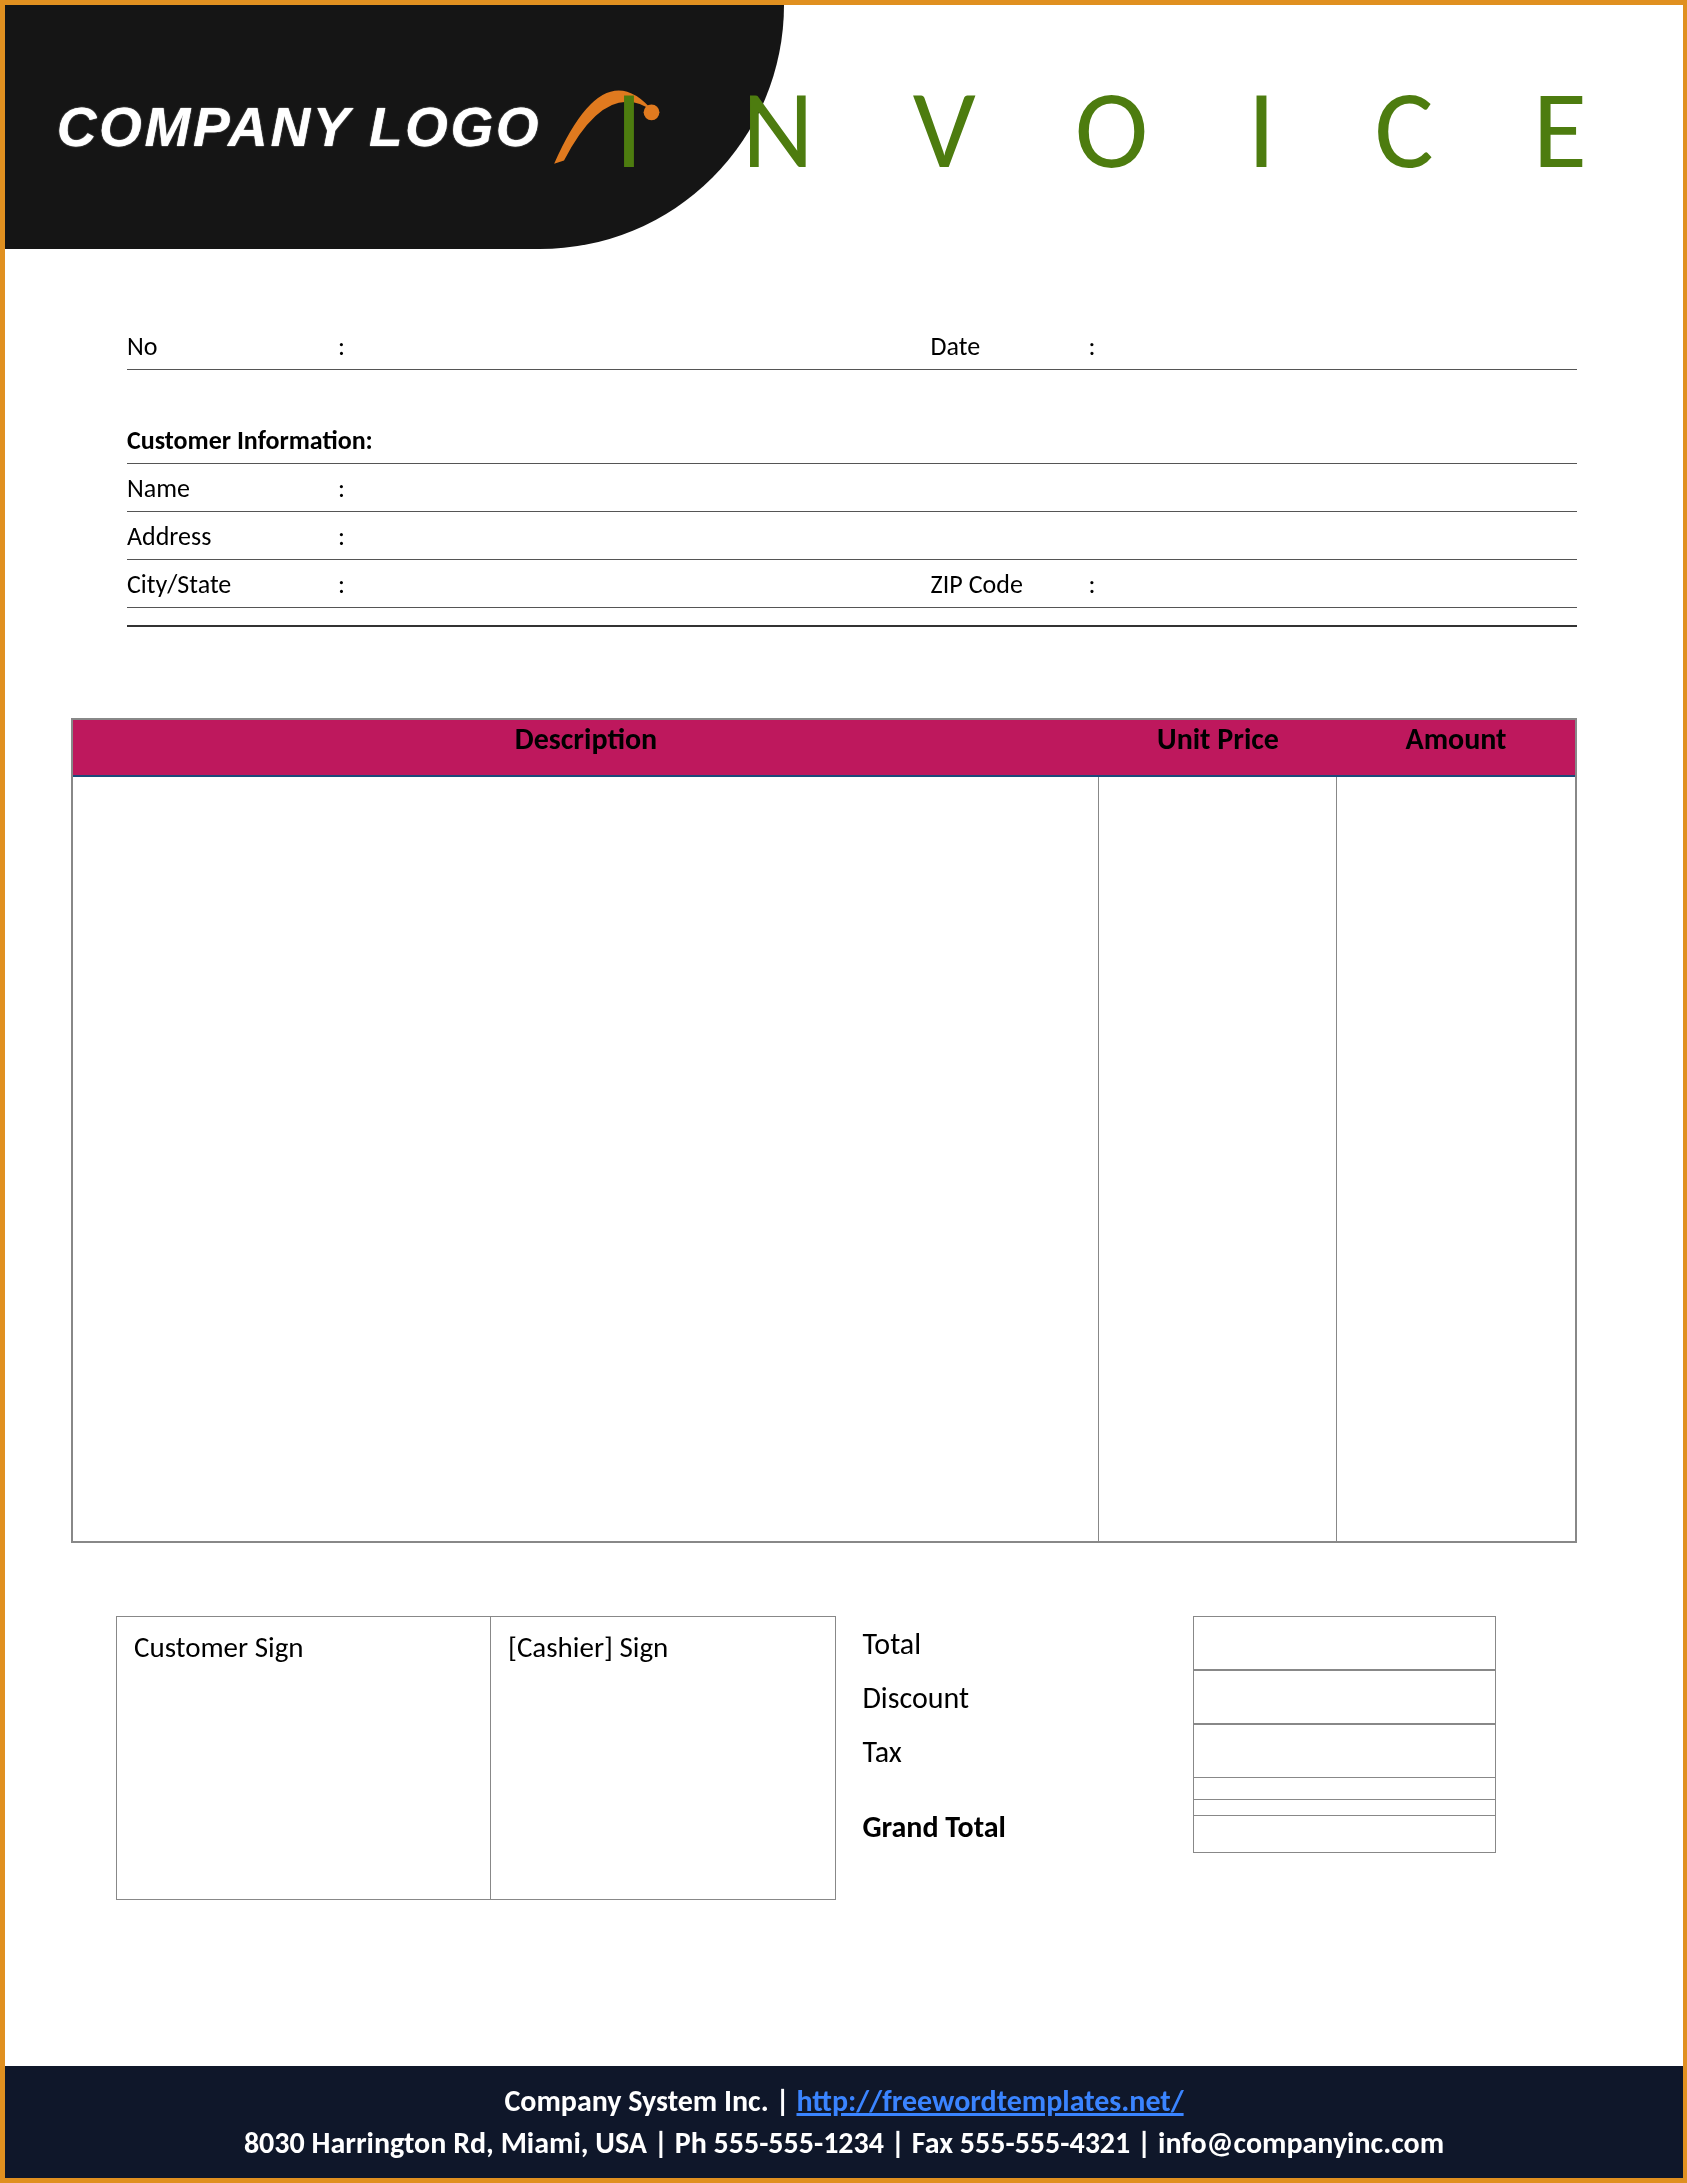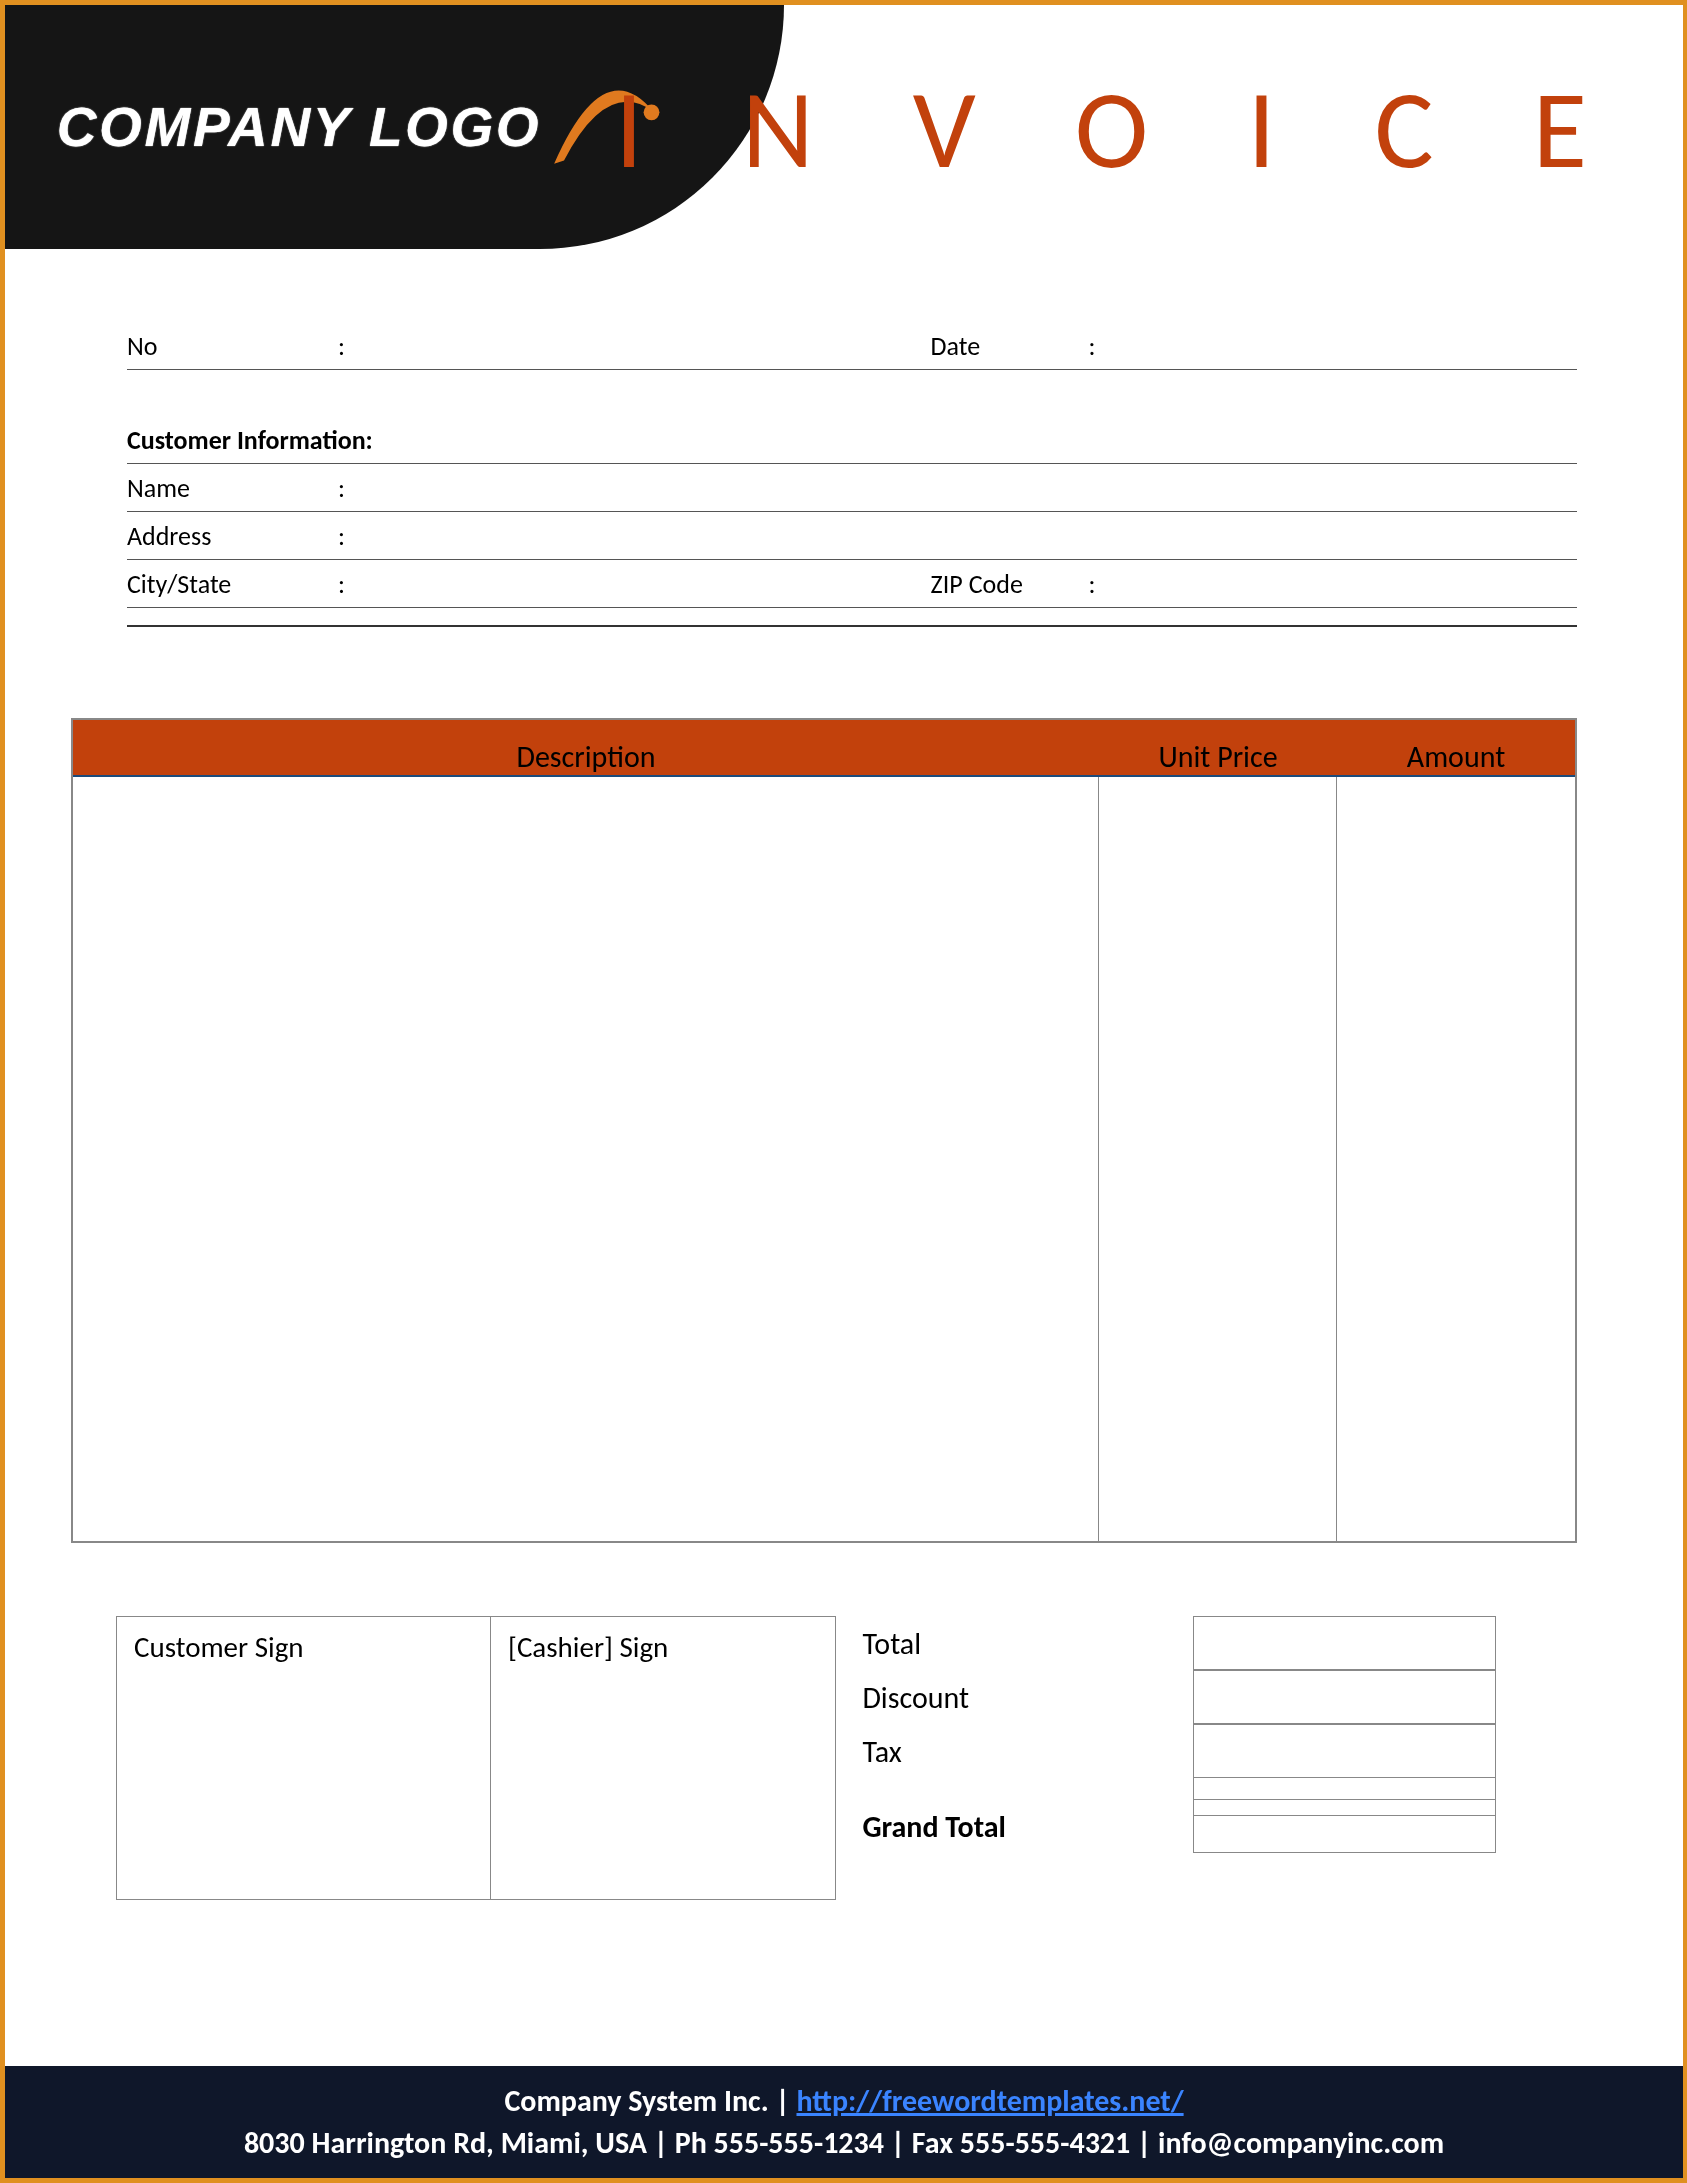--- a/index.html
+++ b/index.html
@@ -26,21 +26,21 @@
     font-family: Arial, sans-serif;
     color: #fff; font-weight: 900; font-style: italic;
     font-size: 55px; letter-spacing: 2.6px;
     text-shadow: 0 0 1.3px #fff;
   }
   .logo-swoosh svg { display: block; }
   .invoice-title {
     position: absolute; right: 59px; top: 56px;
     font-family: Calibri, Arial, sans-serif;
     font-size: 111px; font-weight: 400;
-    letter-spacing: 37px; color: #c2410c;
+    letter-spacing: 37px; color: #4d7c0f;
   }
   
   .info {
     position: absolute; left: 122px; right: 106px; top: 317px;
     font-size: 26px; color:#000;
   }
   .row { display: flex; align-items: center; height: 48px; border-bottom: 1.3px solid #555; }
   .row .lbl { width: 211px; }
   .row .colon { width: 26.4px; }
   .row .lbl2 { width: 158px; }
@@ -48,23 +48,23 @@
   .section-title { font-weight: 700; }
   .thick-line { border-bottom: 2.6px solid #333; height: 0; margin-top: 17px; }
   
   .items {
     position: absolute; left: 66px; right: 106px; top: 713px;
     border: 2px solid #888;
     height: 825px;
     display: flex; flex-direction: column;
   }
   .items-head {
-    height: 57px; background: #c2410c; border-bottom: 2.6px solid #1b4a7a;
-    display: flex; align-items: flex-end;
-    font-size: 30px; font-weight: 400; color: #000;
+    height: 57px; background: #be185d; border-bottom: 2.6px solid #1b4a7a;
+    display: flex; align-items: flex-start;
+    font-size: 30px; font-weight: 700; color: #000;
   }
   .col-desc { flex: 1; text-align: center; }
   .col-price { width: 238px; text-align: center; }
   .col-amount { width: 238px; text-align: center; }
   .items-body { flex: 1; display: flex; }
   .body-desc { flex: 1; border-right: 1.3px solid #888; }
   .body-price { width: 238px; border-right: 1.3px solid #888; }
   .body-amount { width: 238px; }
   
   .lower {

